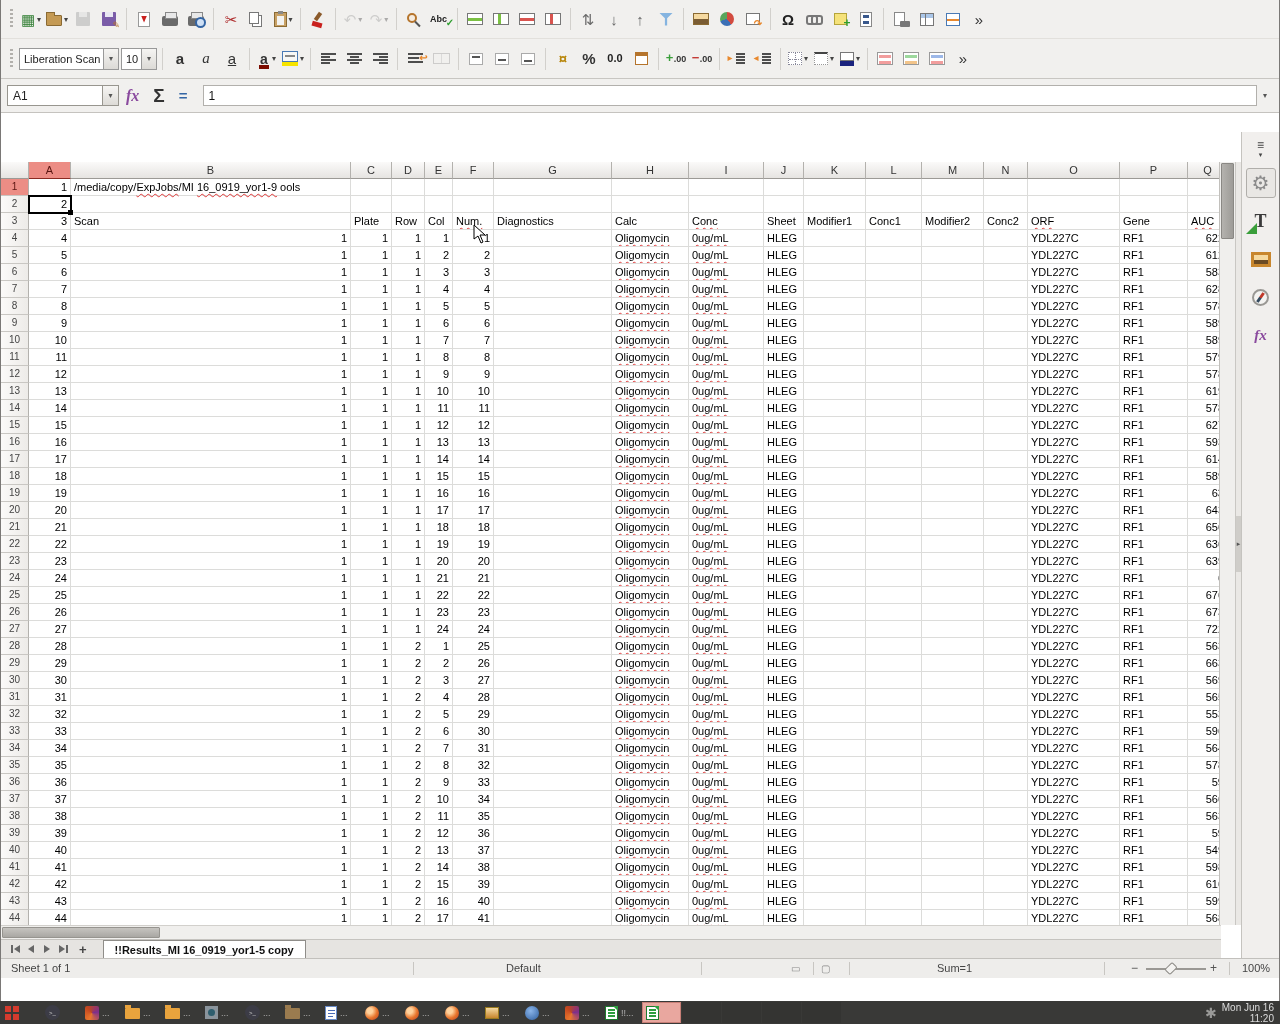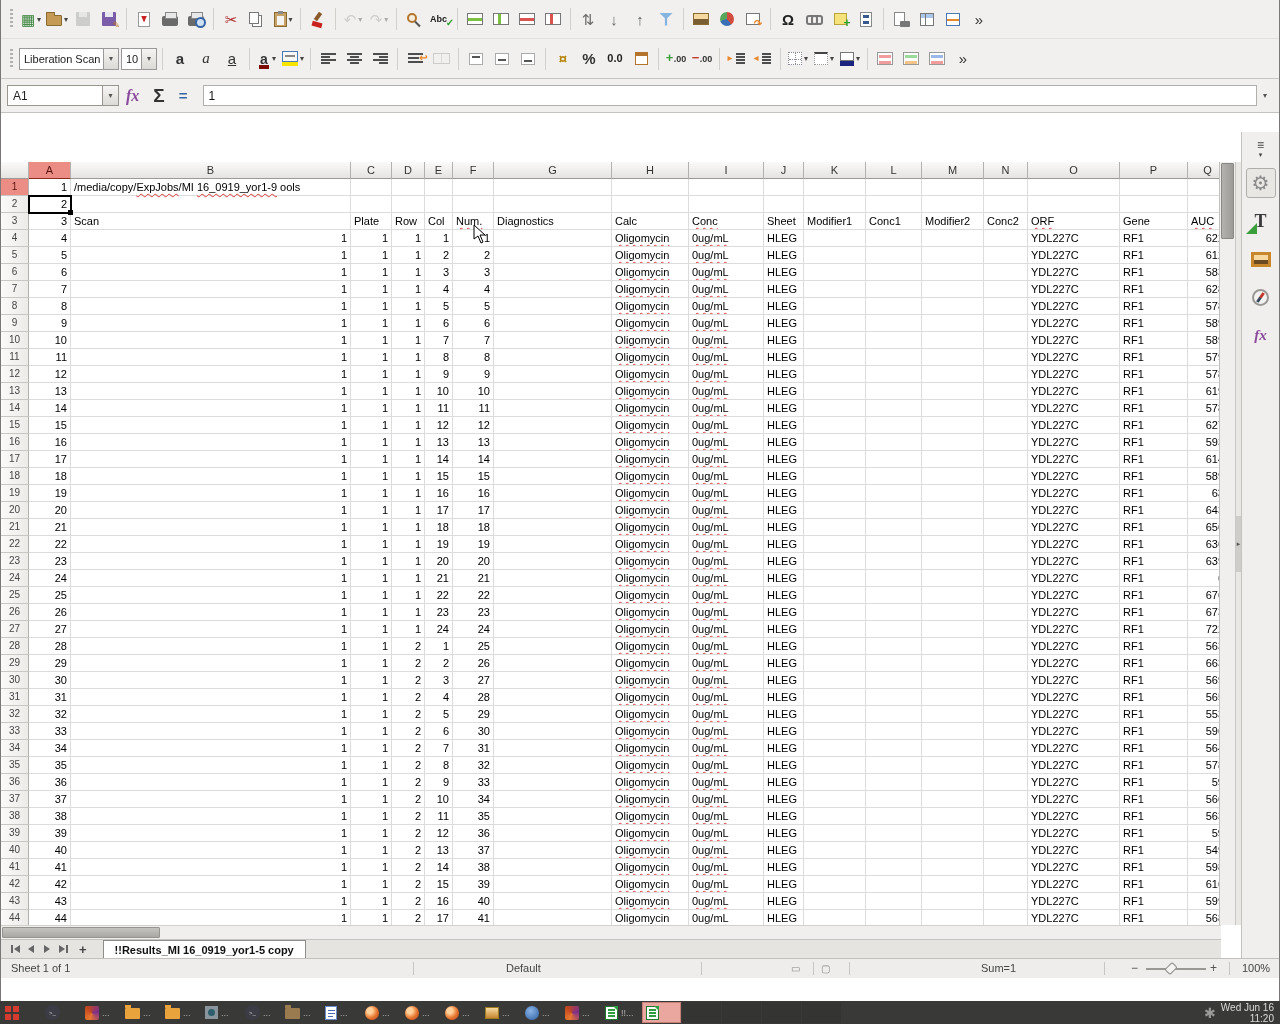--- a/index.html
+++ b/index.html
@@ -1405,21 +1405,21 @@
 
     <div class="statusbar">
       <span class="sitem" style="left:10px">Sheet 1 of 1</span>
       <span class="sdiv" style="left:412px"></span>
       <span class="sitem" style="left:505px">Default</span>
       <span class="sdiv" style="left:700px"></span>
       <span class="sico" style="left:790px">▭</span>
       <span class="sdiv" style="left:812px"></span>
       <span class="sico" style="left:820px">▢</span>
       <span class="sdiv" style="left:848px"></span>
-      <span class="sitem" style="left:980px">Sum=1</span>
+      <span class="sitem" style="left:936px">Sum=1</span>
       <span class="sdiv" style="left:1103px"></span>
       <span class="zsign" style="left:1130px">−</span>
       <span class="zoomline" style="left:1145px;width:60px"></span>
       <span class="zoomthumb" style="left:1166px"></span>
       <span class="zsign" style="left:1209px">+</span>
       <span class="sdiv" style="left:1228px"></span>
       <span class="sitem" style="left:1241px">100%</span>
     </div>
 
     <svg class="cursor" width="14" height="20">
@@ -1493,18 +1493,18 @@
       <div class="tbi active">
         <span class="tk-calc"></span>
       </div>
       <div class="tbi empty"></div>
       <div class="tbi empty"></div>
       <div class="tbi empty"></div>
       <div class="tbi empty"></div>
       <div class="clockwrap">
         <span class="swirl">✱</span>
         <div class="clock">
-          <div>Wed Jun 16</div>
+          <div>Mon Jun 16</div>
           <div>11:20</div>
         </div>
       </div>
     </div>
 </div>
 
 </body></html>

